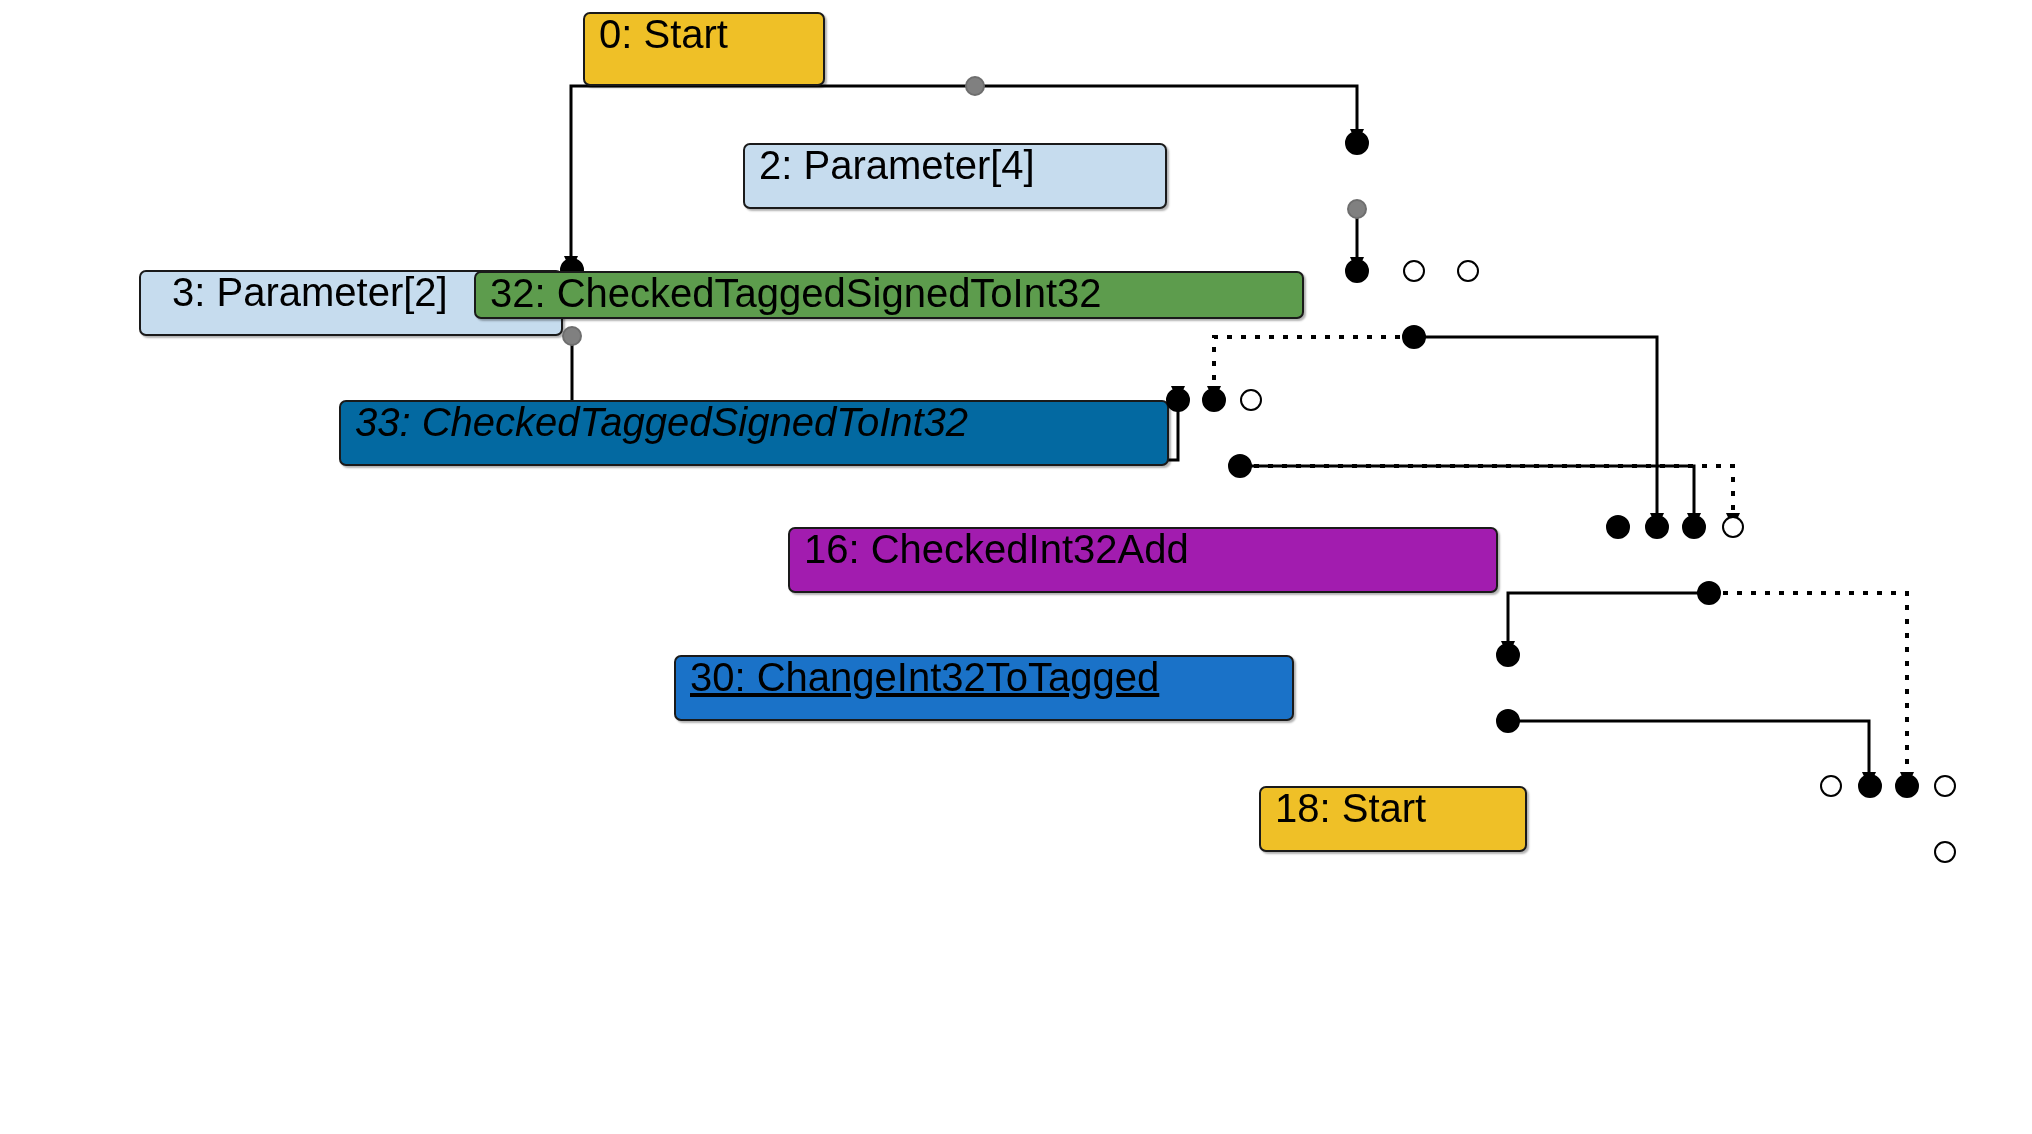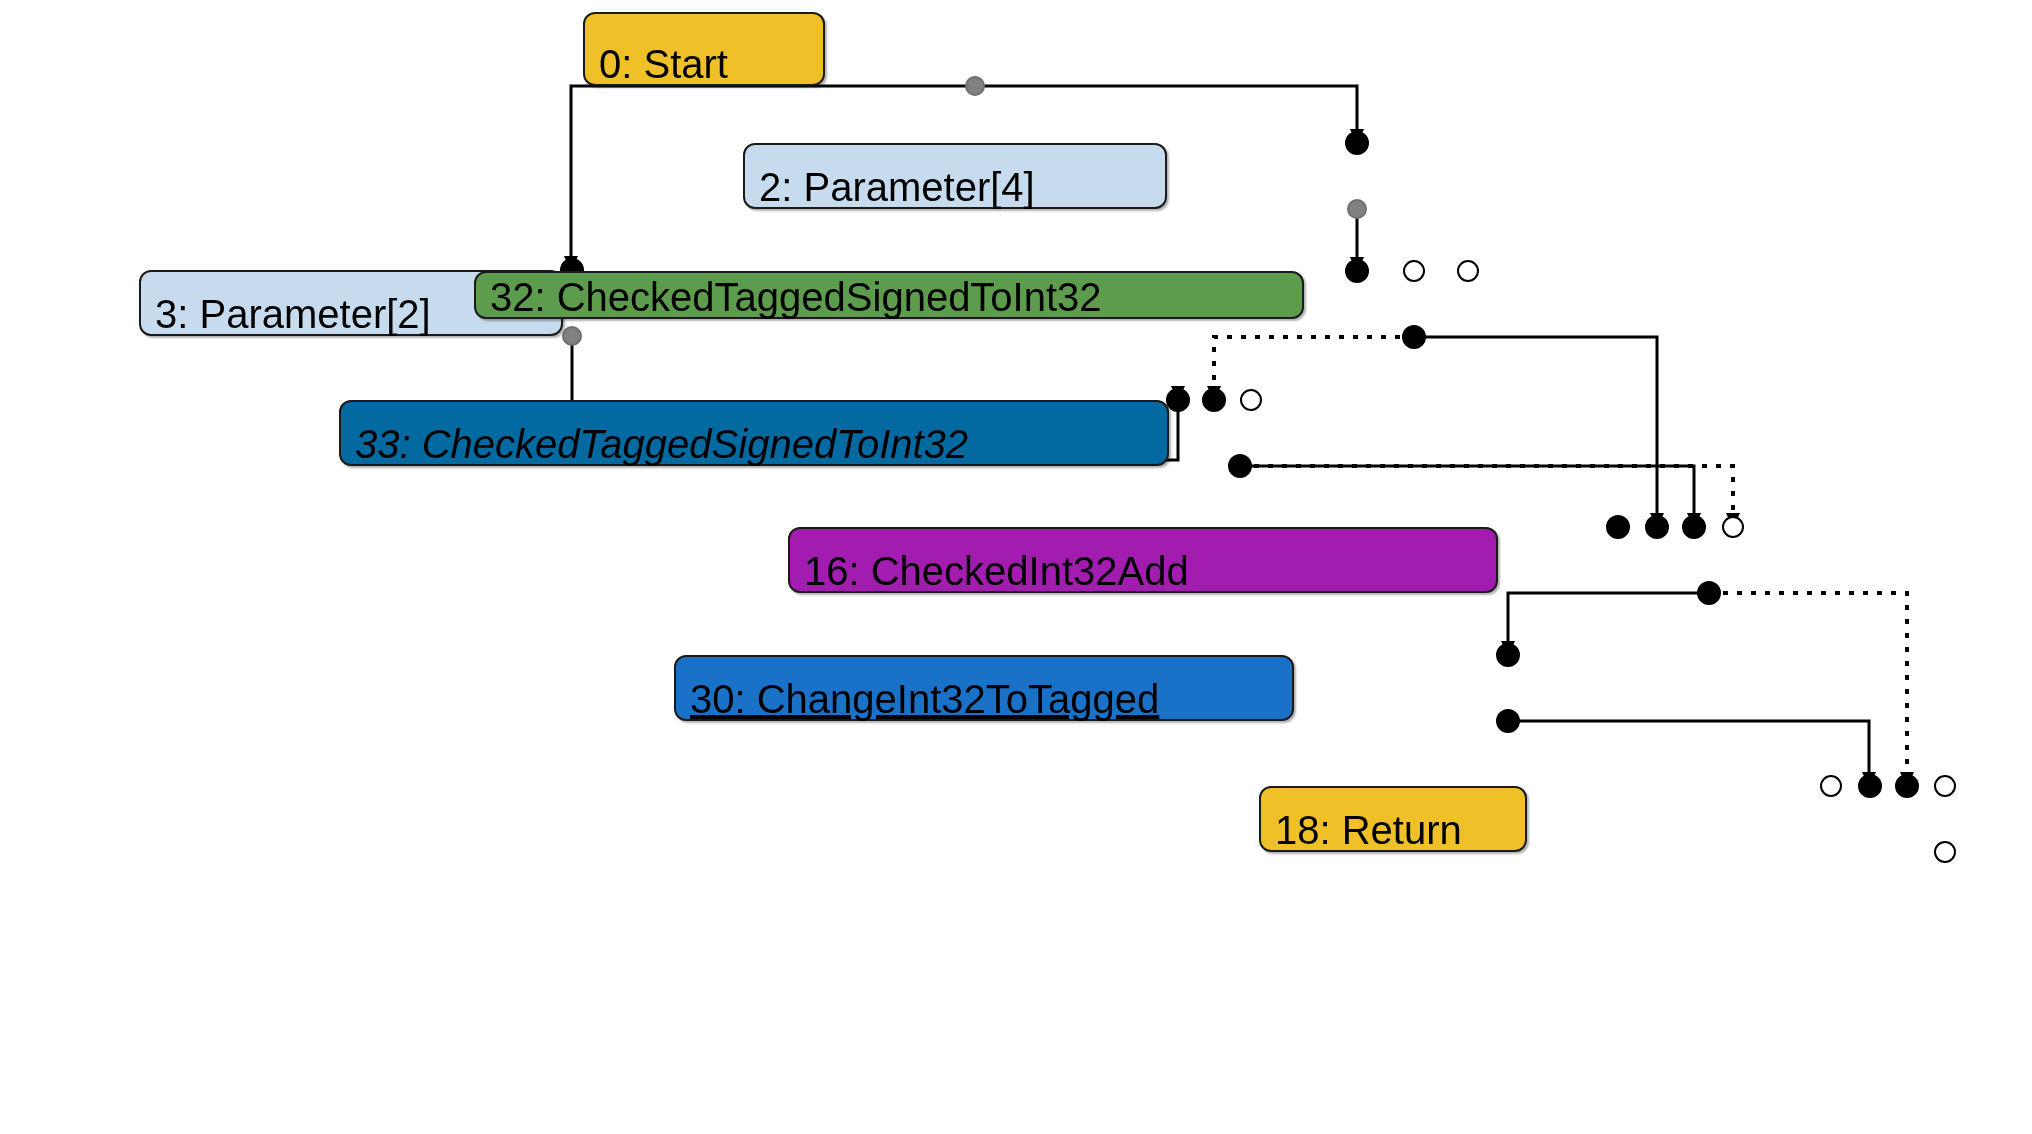--- a/index.html
+++ b/index.html
@@ -30,23 +30,23 @@
     position: absolute;
     left: 0;
     top: 0;
     width: 2032px;
     height: 1134px;
   }
   .gnode {
     position: absolute;
     box-sizing: border-box;
     border: 2px solid #1a1a1a;
-    border-radius: 12px;
+    border-radius: 7px;
     display: flex;
-    align-items: flex-end;
+    align-items: flex-start;
     box-shadow: 2px 2px 2px rgba(0,0,0,0.30);
   }
   .gnode .gnode-label {
     padding-left: 14px;
     padding-right: 14px;
     white-space: nowrap;
     color: #000000;
     font-size: 40px;
     line-height: 40px;
     font-family: "Liberation Sans", sans-serif;
@@ -103,21 +103,21 @@
   <div id="node-layer">
       <div class="gnode" style="left: 583px; top: 12px; width: 242px; height: 74px; background: rgb(239, 192, 39);">
         <span class="gnode-label">0: Start</span>
       </div>
       <div class="port port-control" style="width: 20px; height: 20px; left: 965px; top: 76px;"></div>
       <div class="gnode" style="left: 743px; top: 143px; width: 424px; height: 66px; background: rgb(198, 220, 238);">
         <span class="gnode-label">2: Parameter[4]</span>
       </div>
       <div class="port port-filled" style="width: 24px; height: 24px; left: 1345px; top: 131px;"></div>
       <div class="port port-control" style="width: 20px; height: 20px; left: 1347px; top: 199px;"></div>
-      <div class="gnode" style="left: 139px; top: 270px; width: 424px; height: 66px; background: rgb(198, 220, 238);">
+      <div class="gnode" style="left: 139px; top: 270px; width: 424px; height: 66px; background: rgb(198, 220, 238); padding-left: 17px;">
         <span class="gnode-label">3: Parameter[2]</span>
       </div>
       <div class="port port-filled" style="width: 24px; height: 24px; left: 560px; top: 258px;"></div>
       <div class="port port-control" style="width: 20px; height: 20px; left: 562px; top: 326px;"></div>
       <div class="gnode" style="left: 474px; top: 271px; width: 830px; height: 48px; background: rgb(93, 156, 77);">
         <span class="gnode-label">32: CheckedTaggedSignedToInt32</span>
       </div>
       <div class="port port-filled" style="width: 24px; height: 24px; left: 1345px; top: 259px;"></div>
       <div class="port port-hollow" style="width: 22px; height: 22px; left: 1403px; top: 260px;"></div>
       <div class="port port-hollow" style="width: 22px; height: 22px; left: 1457px; top: 260px;"></div>
@@ -136,21 +136,21 @@
       <div class="port port-filled" style="width: 24px; height: 24px; left: 1645px; top: 515px;"></div>
       <div class="port port-filled" style="width: 24px; height: 24px; left: 1682px; top: 515px;"></div>
       <div class="port port-hollow" style="width: 22px; height: 22px; left: 1722px; top: 516px;"></div>
       <div class="port port-filled" style="width: 24px; height: 24px; left: 1697px; top: 581px;"></div>
       <div class="gnode" style="left: 674px; top: 655px; width: 620px; height: 66px; background: rgb(26, 114, 200); text-decoration: underline;">
         <span class="gnode-label">30: ChangeInt32ToTagged</span>
       </div>
       <div class="port port-filled" style="width: 24px; height: 24px; left: 1496px; top: 643px;"></div>
       <div class="port port-filled" style="width: 24px; height: 24px; left: 1496px; top: 709px;"></div>
       <div class="gnode" style="left: 1259px; top: 786px; width: 268px; height: 66px; background: rgb(239, 192, 39);">
-        <span class="gnode-label">18: Return</span>
+        <span class="gnode-label">18: Start</span>
       </div>
       <div class="port port-hollow" style="width: 22px; height: 22px; left: 1820px; top: 775px;"></div>
       <div class="port port-filled" style="width: 24px; height: 24px; left: 1858px; top: 774px;"></div>
       <div class="port port-filled" style="width: 24px; height: 24px; left: 1895px; top: 774px;"></div>
       <div class="port port-hollow" style="width: 22px; height: 22px; left: 1934px; top: 775px;"></div>
       <div class="port port-hollow" style="width: 22px; height: 22px; left: 1934px; top: 841px;"></div>
     </div>
 
 </div>
 

